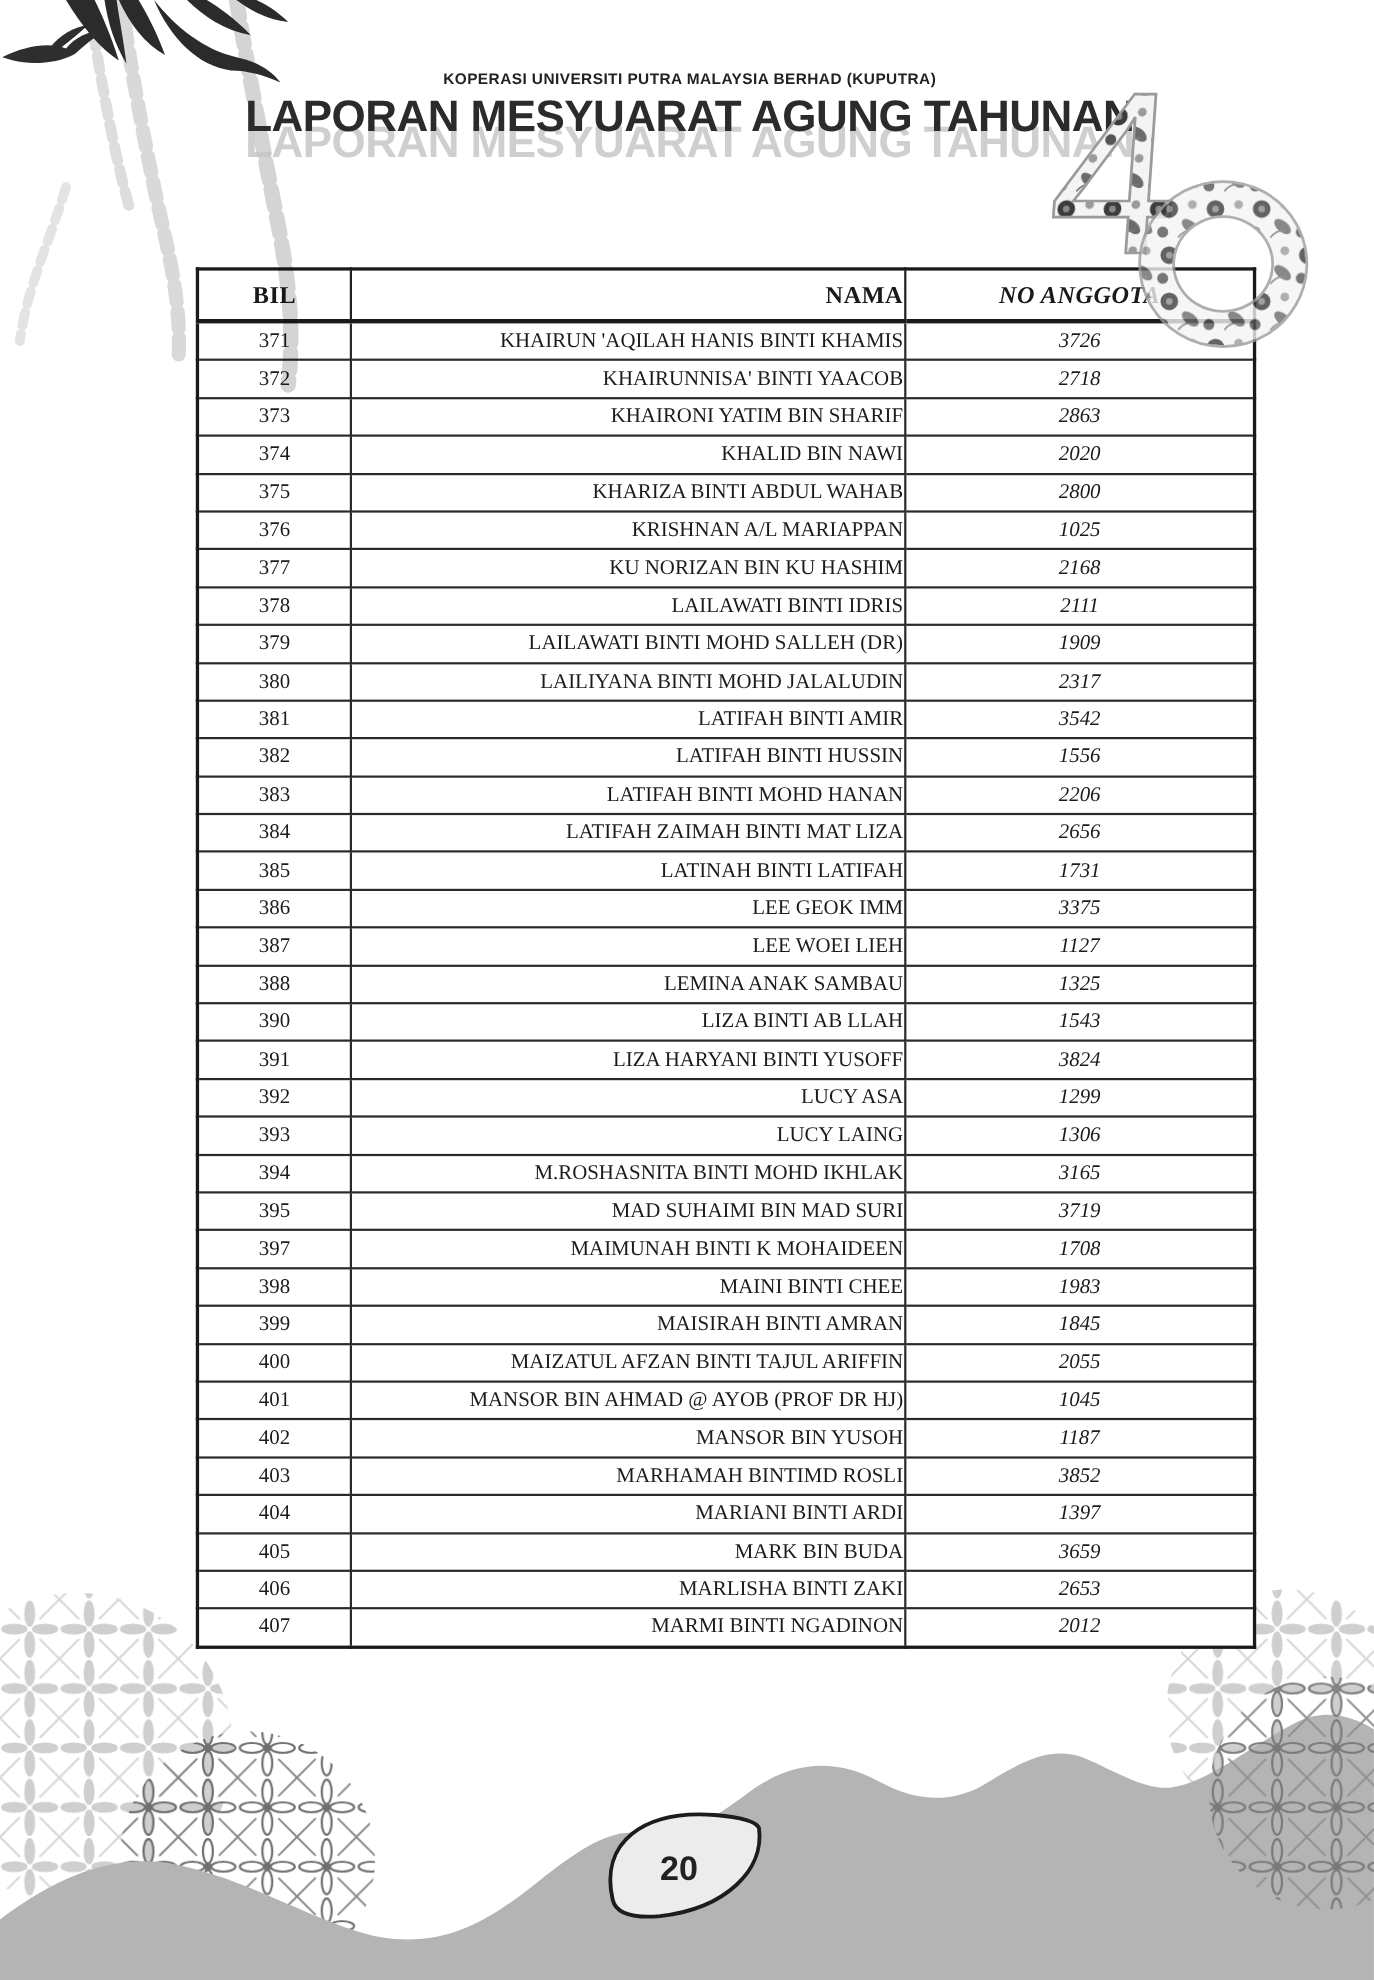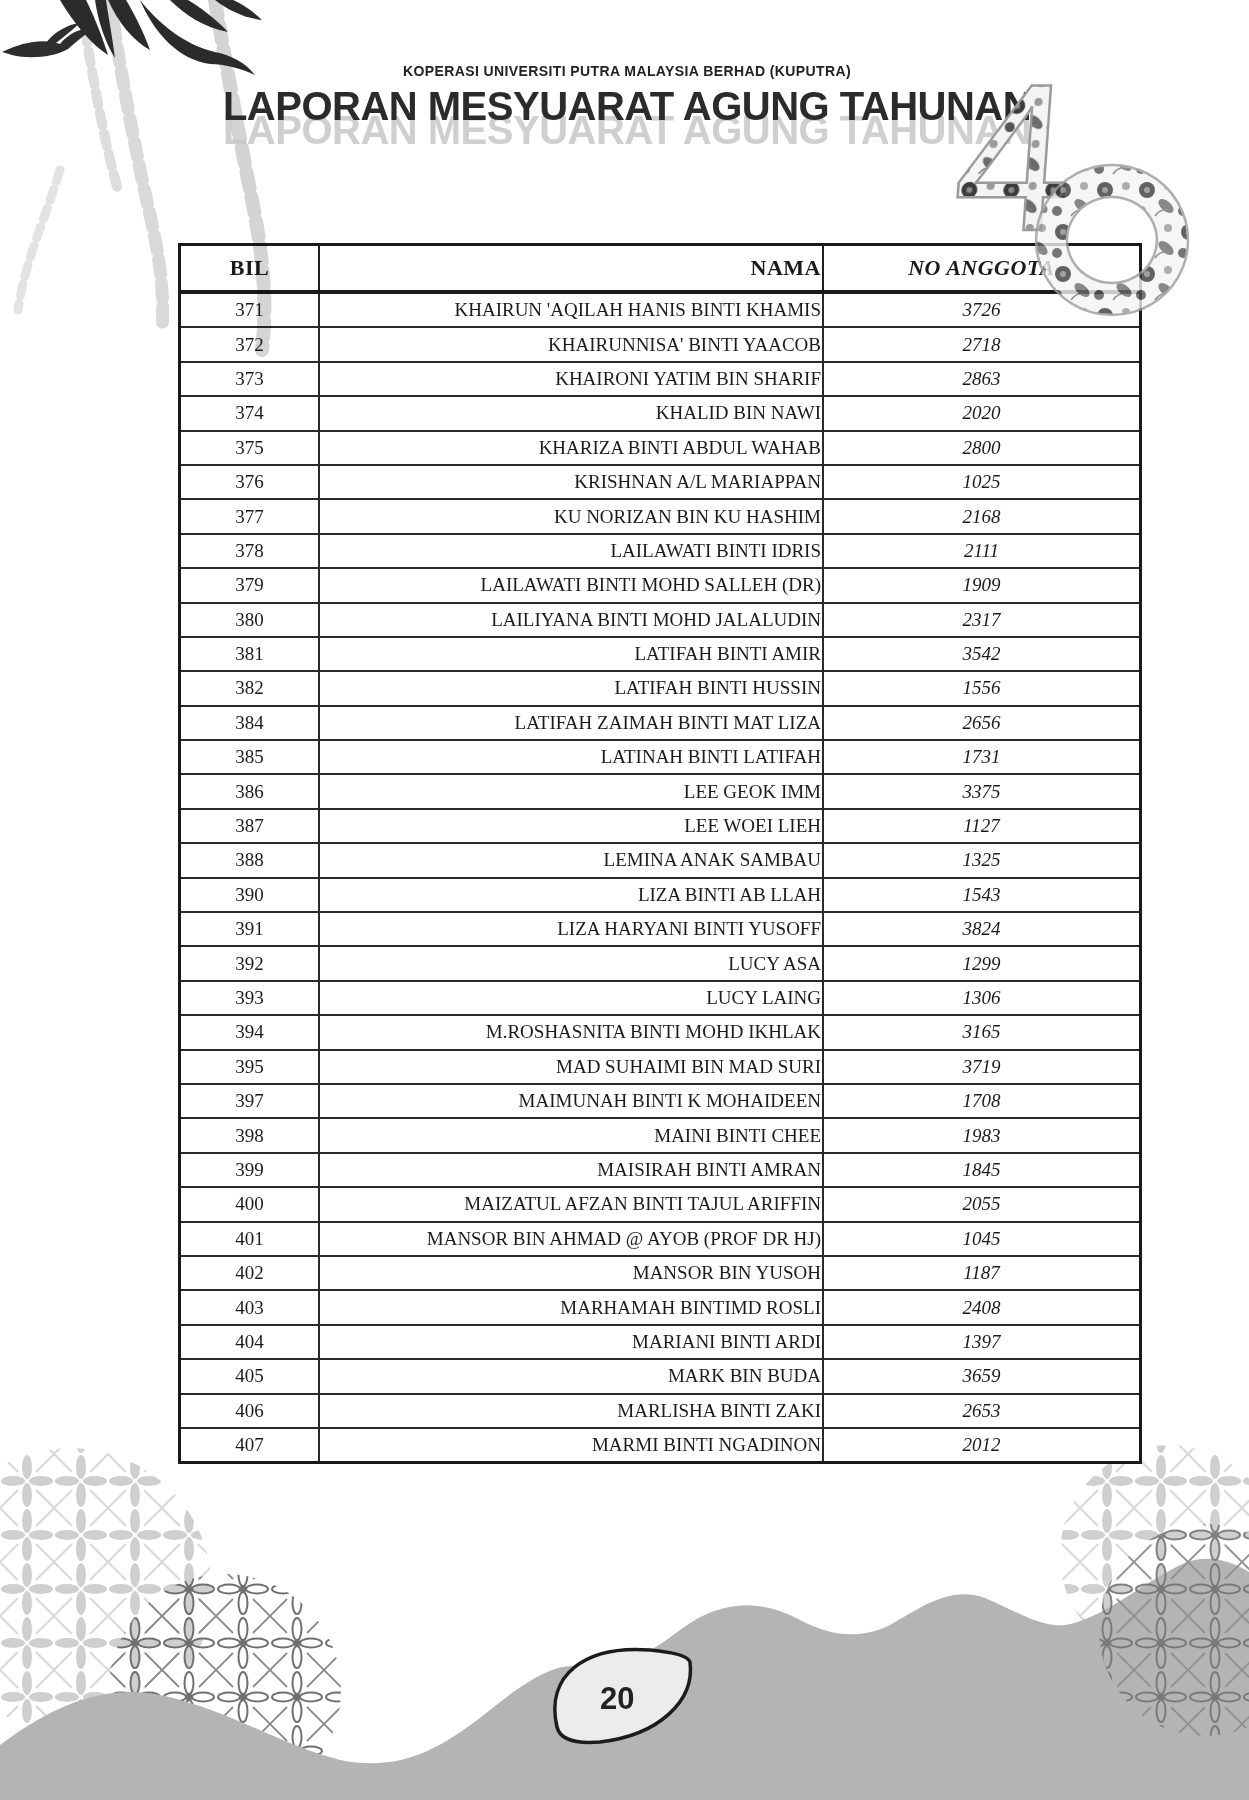--- a/index.html
+++ b/index.html
@@ -147,20 +147,25 @@
             <td class="col-bil">381</td>
             <td class="col-nama">LATIFAH BINTI AMIR</td>
             <td class="col-no">3542</td>
           </tr>
           <tr>
             <td class="col-bil">382</td>
             <td class="col-nama">LATIFAH BINTI HUSSIN</td>
             <td class="col-no">1556</td>
           </tr>
           <tr>
+            <td class="col-bil">383</td>
+            <td class="col-nama">LATIFAH BINTI MOHD HANAN</td>
+            <td class="col-no">2206</td>
+          </tr>
+          <tr>
             <td class="col-bil">384</td>
             <td class="col-nama">LATIFAH ZAIMAH BINTI MAT LIZA</td>
             <td class="col-no">2656</td>
           </tr>
           <tr>
             <td class="col-bil">385</td>
             <td class="col-nama">LATINAH BINTI LATIFAH</td>
             <td class="col-no">1731</td>
           </tr>
           <tr>
@@ -234,21 +239,21 @@
             <td class="col-no">1045</td>
           </tr>
           <tr>
             <td class="col-bil">402</td>
             <td class="col-nama">MANSOR BIN YUSOH</td>
             <td class="col-no">1187</td>
           </tr>
           <tr>
             <td class="col-bil">403</td>
             <td class="col-nama">MARHAMAH BINTIMD ROSLI</td>
-            <td class="col-no">2408</td>
+            <td class="col-no">3852</td>
           </tr>
           <tr>
             <td class="col-bil">404</td>
             <td class="col-nama">MARIANI BINTI ARDI</td>
             <td class="col-no">1397</td>
           </tr>
           <tr>
             <td class="col-bil">405</td>
             <td class="col-nama">MARK BIN BUDA</td>
             <td class="col-no">3659</td>

